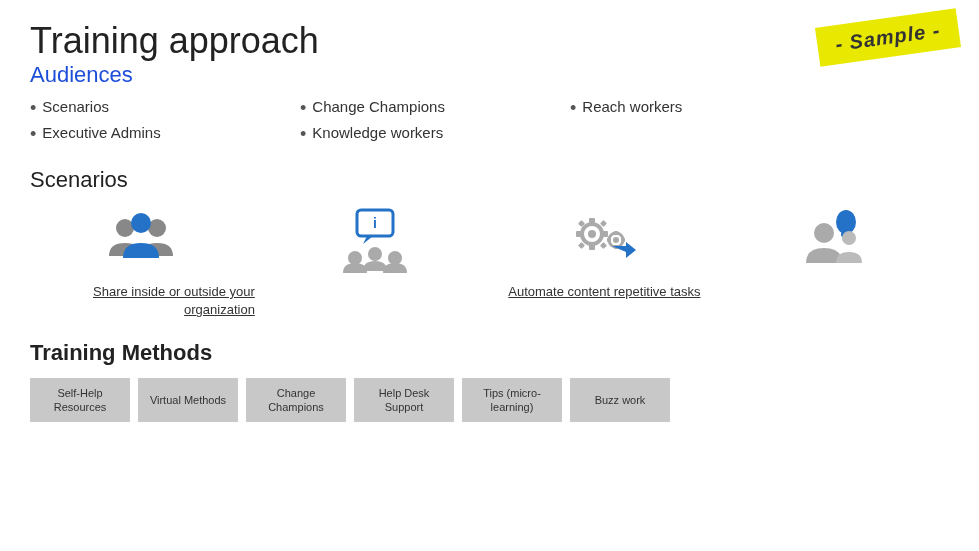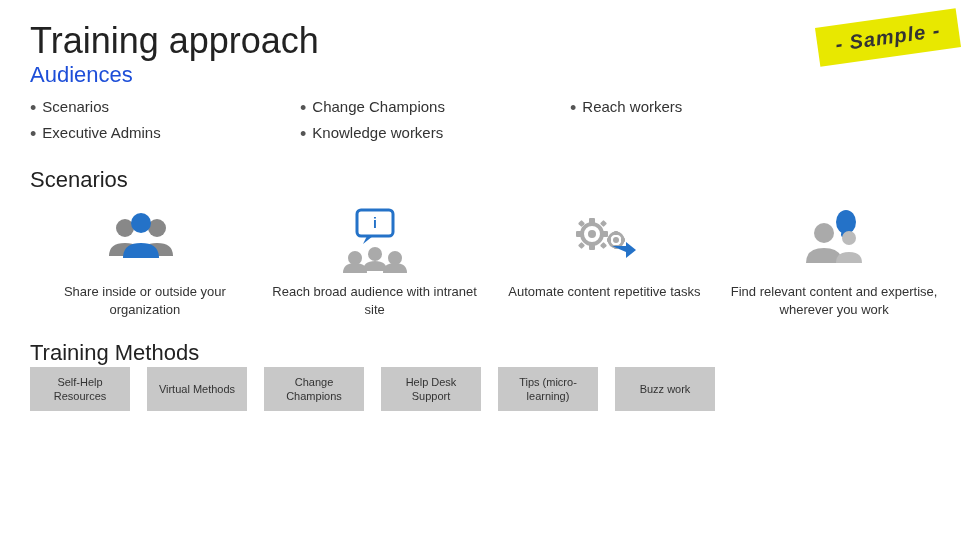--- a/index.html
+++ b/index.html
@@ -83,34 +83,35 @@
       height: 70px;
       margin-bottom: 8px;
       display: flex;
       align-items: center;
       justify-content: center;
     }
 
     .scenario-text {
       font-size: 13px;
       color: #333;
-      text-align: center;
+      text-align: right;
       line-height: 1.4;
+      text-decoration: underline;
     }
 
     .training-methods-label {
       font-size: 22px;
-      font-weight: 400;
+      font-weight: 700;
       color: #222;
-      margin-bottom: 1px;
+      margin-bottom: 12px;
     }
 
     .methods-grid {
       display: flex;
-      gap: 17px;
+      gap: 8px;
     }
 
     .method-badge {
       background: #c8c8c8;
       color: #333;
       font-size: 11px;
       text-align: center;
       padding: 8px 6px;
       width: 100px;
       min-height: 40px;
@@ -221,21 +222,20 @@
           <polygon points="32,28 28,36 38,28" fill="#2472c8"></polygon>
 
           <circle cx="20" cy="50" r="7" fill="#aaa"></circle>
           <path d="M8 65 Q8 55 20 55 Q32 55 32 65" fill="#aaa"></path>
           <circle cx="60" cy="50" r="7" fill="#aaa"></circle>
           <path d="M48 65 Q48 55 60 55 Q72 55 72 65" fill="#aaa"></path>
           <circle cx="40" cy="46" r="7" fill="#aaa"></circle>
           <path d="M28 63 Q28 53 40 53 Q52 53 52 63" fill="#aaa"></path>
         </svg>
       </div>
-      <div class="scenario-text">Reach broad audience with intranet site</div>
     </div>
 
     <div class="scenario-item">
       <div class="scenario-icon">
         <svg width="80" height="65" viewBox="0 0 80 65">
 
           <g transform="translate(10,8)">
             <circle cx="18" cy="18" r="10" fill="none" stroke="#aaa" stroke-width="4"></circle>
             <circle cx="18" cy="18" r="4" fill="#aaa"></circle>
 
@@ -271,21 +271,20 @@
           <ellipse cx="52" cy="14" rx="10" ry="12" fill="#2472c8"></ellipse>
           <rect x="47" y="24" width="10" height="5" rx="2" fill="#2472c8"></rect>
 
           <circle cx="30" cy="25" r="10" fill="#aaa"></circle>
           <path d="M12 55 Q12 40 30 40 Q48 40 48 55" fill="#aaa"></path>
 
           <circle cx="55" cy="30" r="7" fill="#bbb"></circle>
           <path d="M42 55 Q42 44 55 44 Q68 44 68 55" fill="#bbb"></path>
         </svg>
       </div>
-      <div class="scenario-text">Find relevant content and expertise, wherever you work</div>
     </div>
 
   </div>
 </div>
 
 <div>
   <div class="training-methods-label">Training Methods</div>
   <div class="methods-grid">
     <div class="method-badge">Self-Help Resources</div>
     <div class="method-badge">Virtual Methods</div>

